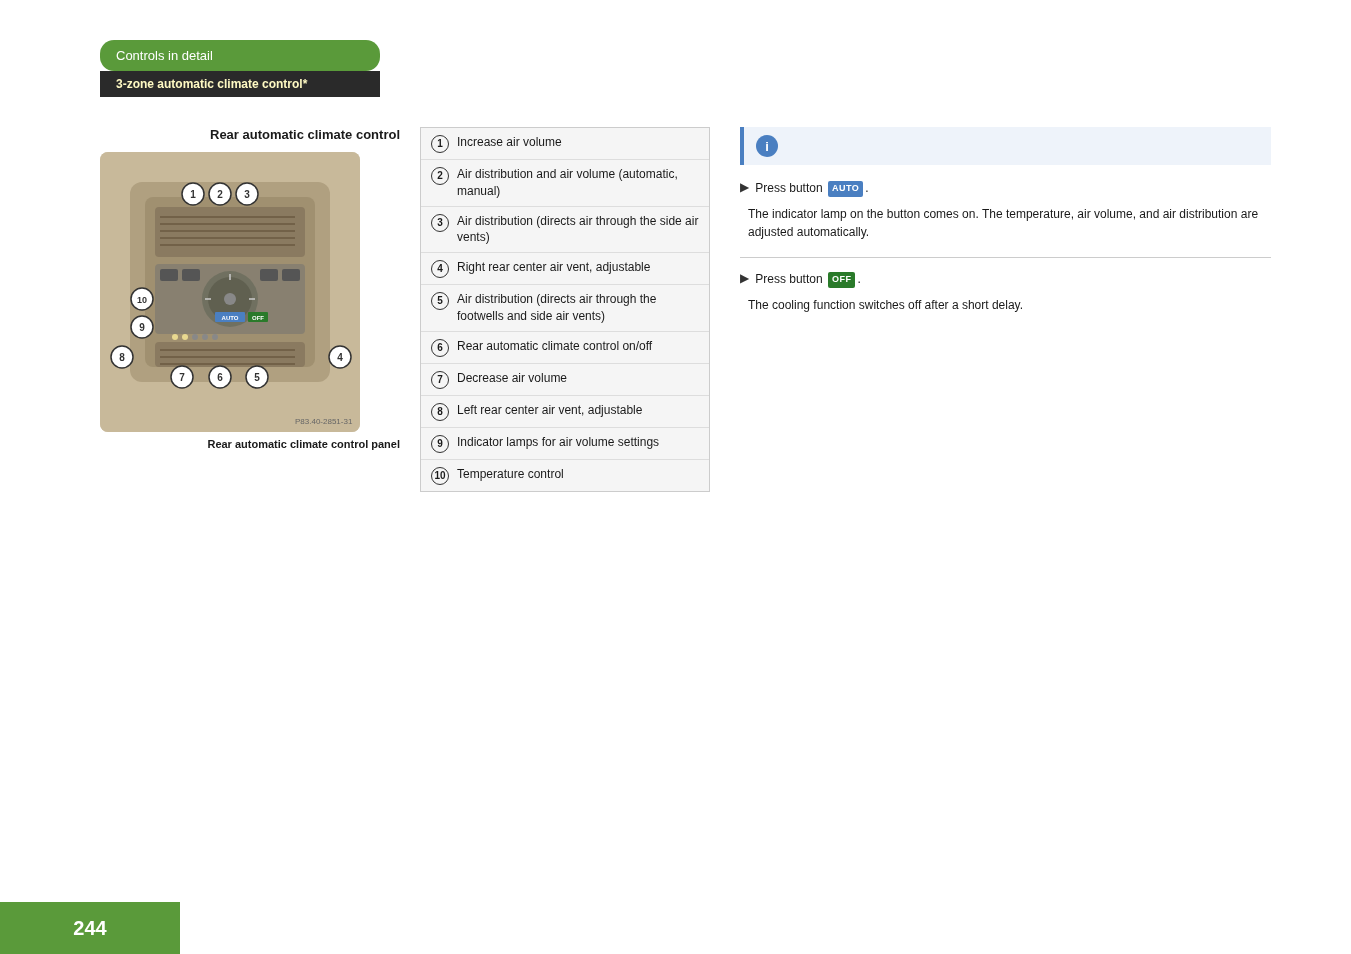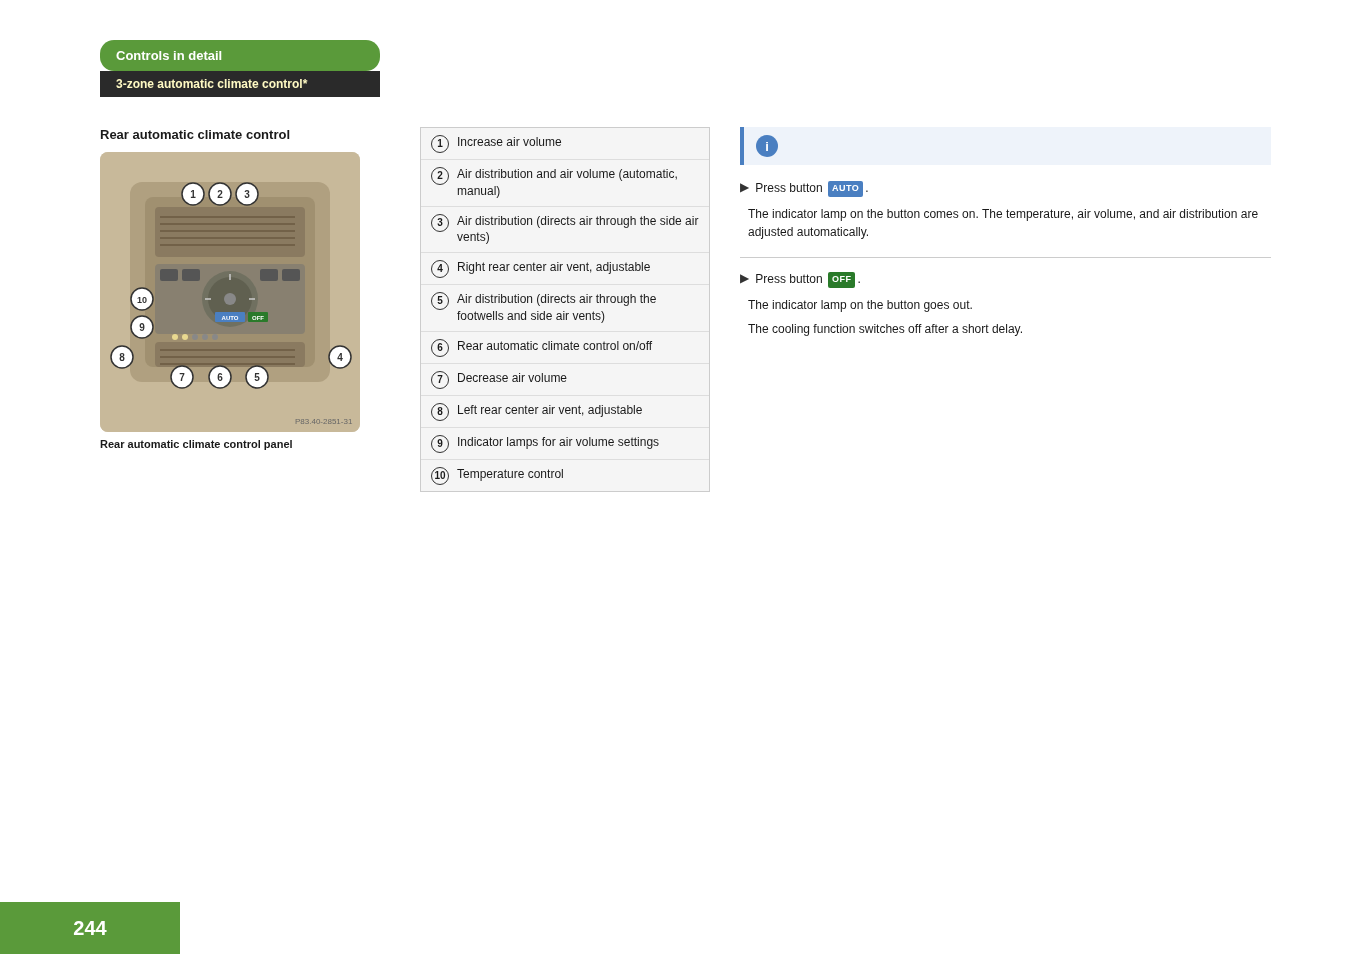--- a/index.html
+++ b/index.html
@@ -14,21 +14,21 @@
 
     
     .header-section {
       margin: 40px 0 0 100px;
       width: 280px;
     }
     .header-green-bar {
       background: #5a9a3a;
       padding: 8px 16px;
       color: #fff;
-      font-weight: bold;
+      font-weight: normal;
       font-size: 13px;
       margin-bottom: 0;
       border-radius: 14px;
     }
     .header-subtitle-bar {
       background: #2a2a2a;
       padding: 6px 16px;
       color: #fef9c3;
       font-size: 12px;
       font-weight: bold;
@@ -38,20 +38,21 @@
     .main-content {
       display: flex;
       margin: 30px 80px 0 100px;
       gap: 0;
     }
 
     
     .left-col {
       width: 300px;
       flex-shrink: 0;
+      text-align: right;
     }
 
     .section-heading {
       font-weight: bold;
       font-size: 13px;
       margin-bottom: 10px;
     }
 
     .section-text {
       font-size: 12px;
@@ -408,21 +409,20 @@
 
 
     <div class="instruction-block">
       <div class="instruction-row">
         <span class="arrow-icon">▶</span>
         <span class="instruction-text">
           <span>Press button</span>
           <span class="button-badge-off">OFF</span>.
         </span>
       </div>
-      <div class="follow-text">The indicator lamp on the button goes out.</div>
       <div class="follow-text">The cooling function switches off after a short delay.</div>
     </div>
 
   </div>
 
 </div>
 
 <div class="footer">
   <span class="page-number">244</span>
 </div>

